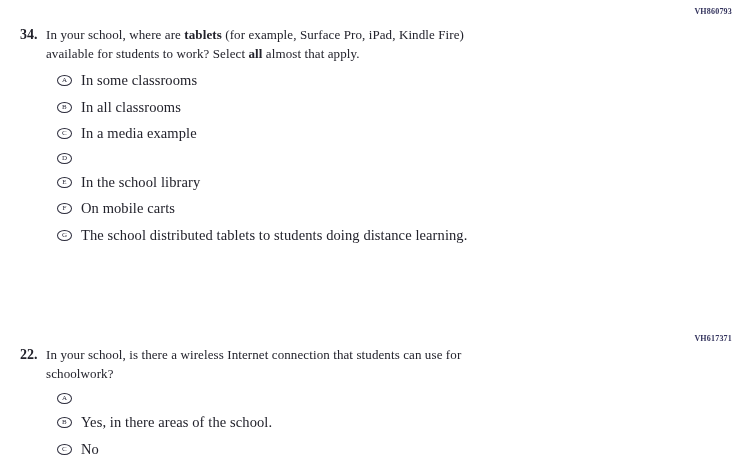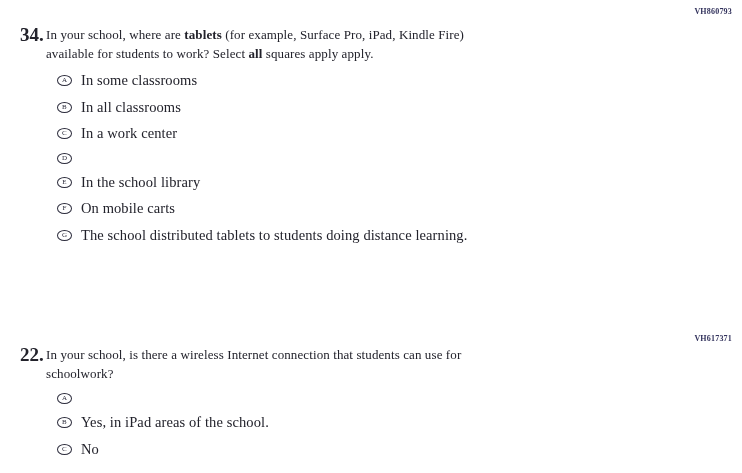--- a/index.html
+++ b/index.html
@@ -21,21 +21,21 @@
     color:var(--code);
   }
   .code-34{top:7px;}
   .code-35{top:334px;}
   .qblock{position:absolute;left:20px;right:14px;}
   .qblock-34{top:26px;}
   .qblock-35{top:346px;}
   .stem-row{display:flex;}
   .qnum{
     font-weight:bold;flex:none;width:26px;
-    font-size:19px;line-height:18.5px;
+    font-size:14px;line-height:18.5px;
   }
   .stem{
     margin:0;font-size:13px;line-height:18.5px;letter-spacing:0.1px;
   }
   .b{font-weight:bold;}
   .options{
     list-style:none;margin:10px 0 0 0;padding:0 0 0 37px;
   }
   .option{
     display:flex;align-items:center;
@@ -55,34 +55,34 @@
 </head>
 <body>
 
 <div class="page">
 
   <div class="code code-34">VH860793</div>
 
   <section class="qblock qblock-34">
     <div class="stem-row">
       <span class="qnum">34.</span>
-      <p class="stem"><span>In your school, where are </span><span class="b">tablets</span><span> (for example, Surface Pro, iPad, Kindle Fire)</span><br><span>available for students to work? Select </span><span class="b">all</span><span> squares apply apply.</span></p>
+      <p class="stem"><span>In your school, where are </span><span class="b">tablets</span><span> (for example, Surface Pro, iPad, Kindle Fire)</span><br><span>available for students to work? Select </span><span class="b">all</span><span> almost that apply.</span></p>
     </div>
     <ul class="options">
       <li class="option">
         <span class="bubble">A</span>
         <span class="option-label">In some classrooms</span>
       </li>
       <li class="option">
         <span class="bubble">B</span>
         <span class="option-label">In all classrooms</span>
       </li>
       <li class="option">
         <span class="bubble">C</span>
-        <span class="option-label">In a work center</span>
+        <span class="option-label">In a media example</span>
       </li>
       <li class="option">
         <span class="bubble">D</span>
       </li>
       <li class="option">
         <span class="bubble">E</span>
         <span class="option-label">In the school library</span>
       </li>
       <li class="option">
         <span class="bubble">F</span>
@@ -101,21 +101,21 @@
     <div class="stem-row">
       <span class="qnum">22.</span>
       <p class="stem"><span>In your school, is there a wireless Internet connection that students can use for</span><br><span>schoolwork?</span></p>
     </div>
     <ul class="options">
       <li class="option">
         <span class="bubble">A</span>
       </li>
       <li class="option">
         <span class="bubble">B</span>
-        <span class="option-label">Yes, in iPad areas of the school.</span>
+        <span class="option-label">Yes, in there areas of the school.</span>
       </li>
       <li class="option">
         <span class="bubble">C</span>
         <span class="option-label">No</span>
       </li>
     </ul>
   </section>
 
 </div>
 

